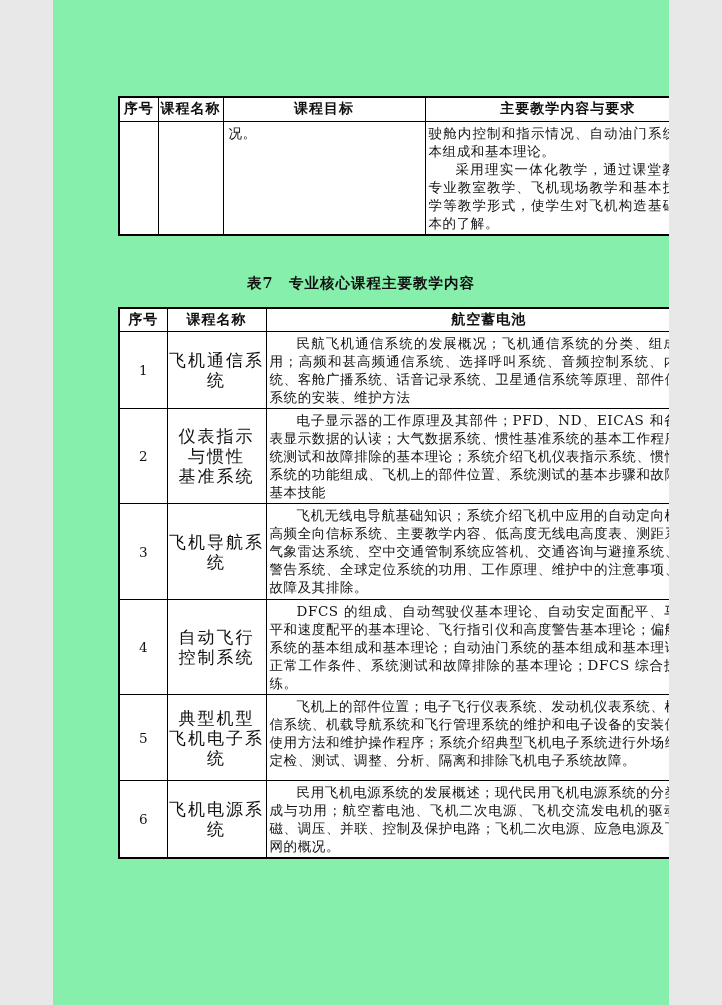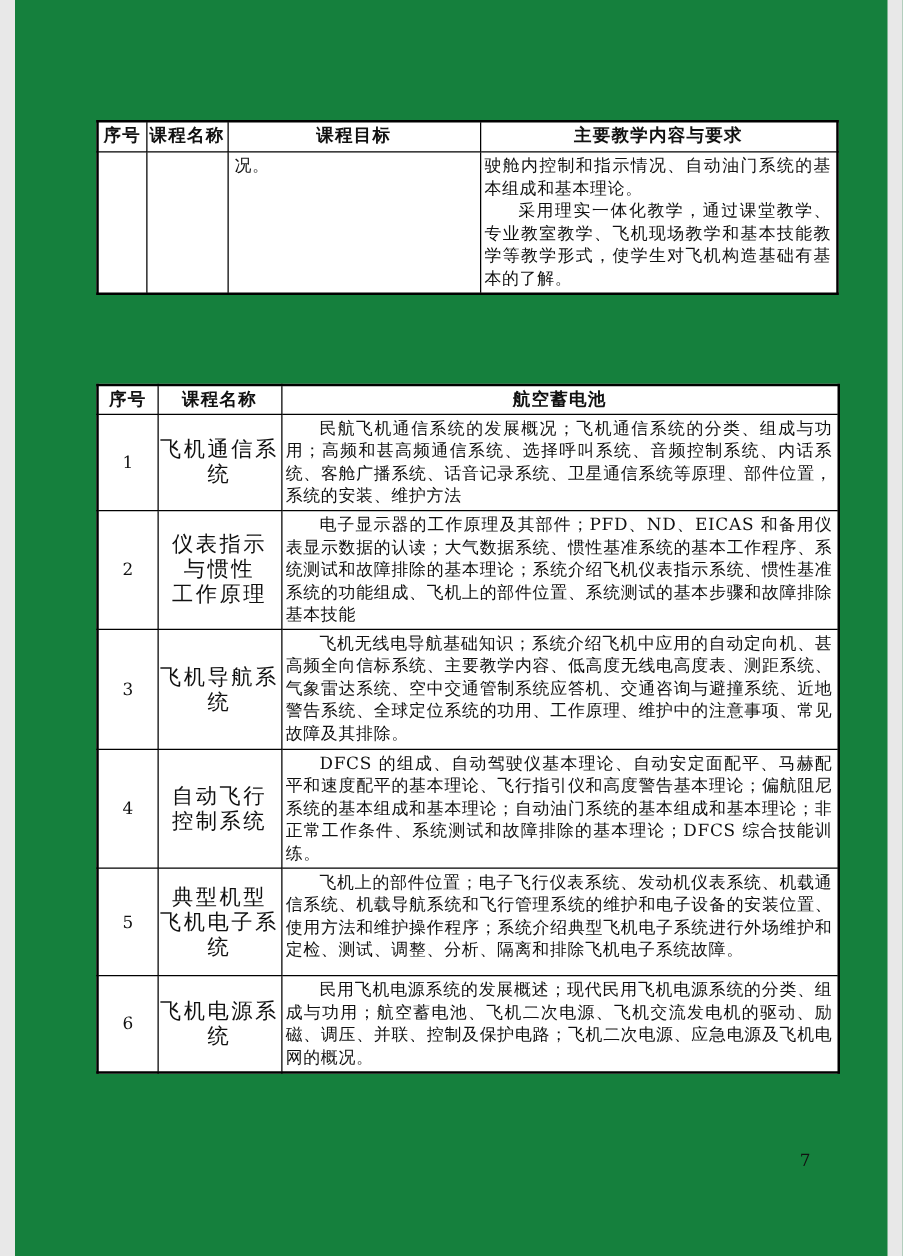--- a/index.html
+++ b/index.html
@@ -1,18 +1,18 @@
 <!DOCTYPE html>
 <html><head>
 <meta charset="utf-8">
 <style>
   html, body { margin:0; padding:0; background:#e8e8e8; }
   .page {
-    position:relative; width:698px; height:1005px; margin:0 auto;
-    background:#15803d; overflow:hidden;
+    position:relative; width:616px; height:1005px; margin:0 auto;
+    background:#86efac; overflow:hidden;
     font-family:"DejaVu Serif","Liberation Serif",serif; color:#111;
   }
   table { border-collapse:collapse; table-layout:fixed; position:absolute; left:65px; background:#fff; }
   .t1 { top:96px;  width:594px; border:2px solid #000; }
   .t2 { top:307px; width:595px; border:2px solid #000; }
   th, td { border:1px solid #000; padding:0; overflow:hidden; }
   th {
     font-weight:bold; text-align:center; vertical-align:middle;
     font-size:14px; letter-spacing:1px; padding:2px 0;
   }
@@ -74,20 +74,21 @@
         <p>况。</p>
       </td>
       <td class="content">
         <p>驶舱内控制和指示情况、自动油门系统的基本组成和基本理论。</p>
         <p class="indent">采用理实一体化教学，通过课堂教学、专业教室教学、飞机现场教学和基本技能教学等教学形式，使学生对飞机构造基础有基本的了解。</p>
       </td>
     </tr>
   </tbody>
     </table>
 
+  <div class="section-title">表7　专业核心课程主要教学内容</div>
 
   <table class="t2">
     <colgroup>
       <col style="width:48px">
         <col style="width:99px">
         <col>
     </colgroup>
     <tbody>
         <tr class="hdr">
       <th>序号</th>
@@ -98,21 +99,21 @@
       <td class="seq">1</td>
       <td class="name">飞机通信系统</td>
       <td class="content">
         <p class="indent">民航飞机通信系统的发展概况；飞机通信系统的分类、组成与功用；高频和甚高频通信系统、选择呼叫系统、音频控制系统、内话系统、客舱广播系统、话音记录系统、卫星通信系统等原理、部件位置，系统的安装、维护方法</p>
       </td>
     </tr>
     <tr class="r2">
       <td class="seq">2</td>
       <td class="name">仪表指示
 与惯性
-工作原理</td>
+基准系统</td>
       <td class="content">
         <p class="indent">电子显示器的工作原理及其部件；PFD、ND、EICAS 和备用仪表显示数据的认读；大气数据系统、惯性基准系统的基本工作程序、系统测试和故障排除的基本理论；系统介绍飞机仪表指示系统、惯性基准系统的功能组成、飞机上的部件位置、系统测试的基本步骤和故障排除基本技能</p>
       </td>
     </tr>
     <tr class="r3">
       <td class="seq">3</td>
       <td class="name">飞机导航系统</td>
       <td class="content">
         <p class="indent">飞机无线电导航基础知识；系统介绍飞机中应用的自动定向机、甚高频全向信标系统、主要教学内容、低高度无线电高度表、测距系统、气象雷达系统、空中交通管制系统应答机、交通咨询与避撞系统、近地警告系统、全球定位系统的功用、工作原理、维护中的注意事项、常见故障及其排除。</p>
       </td>

